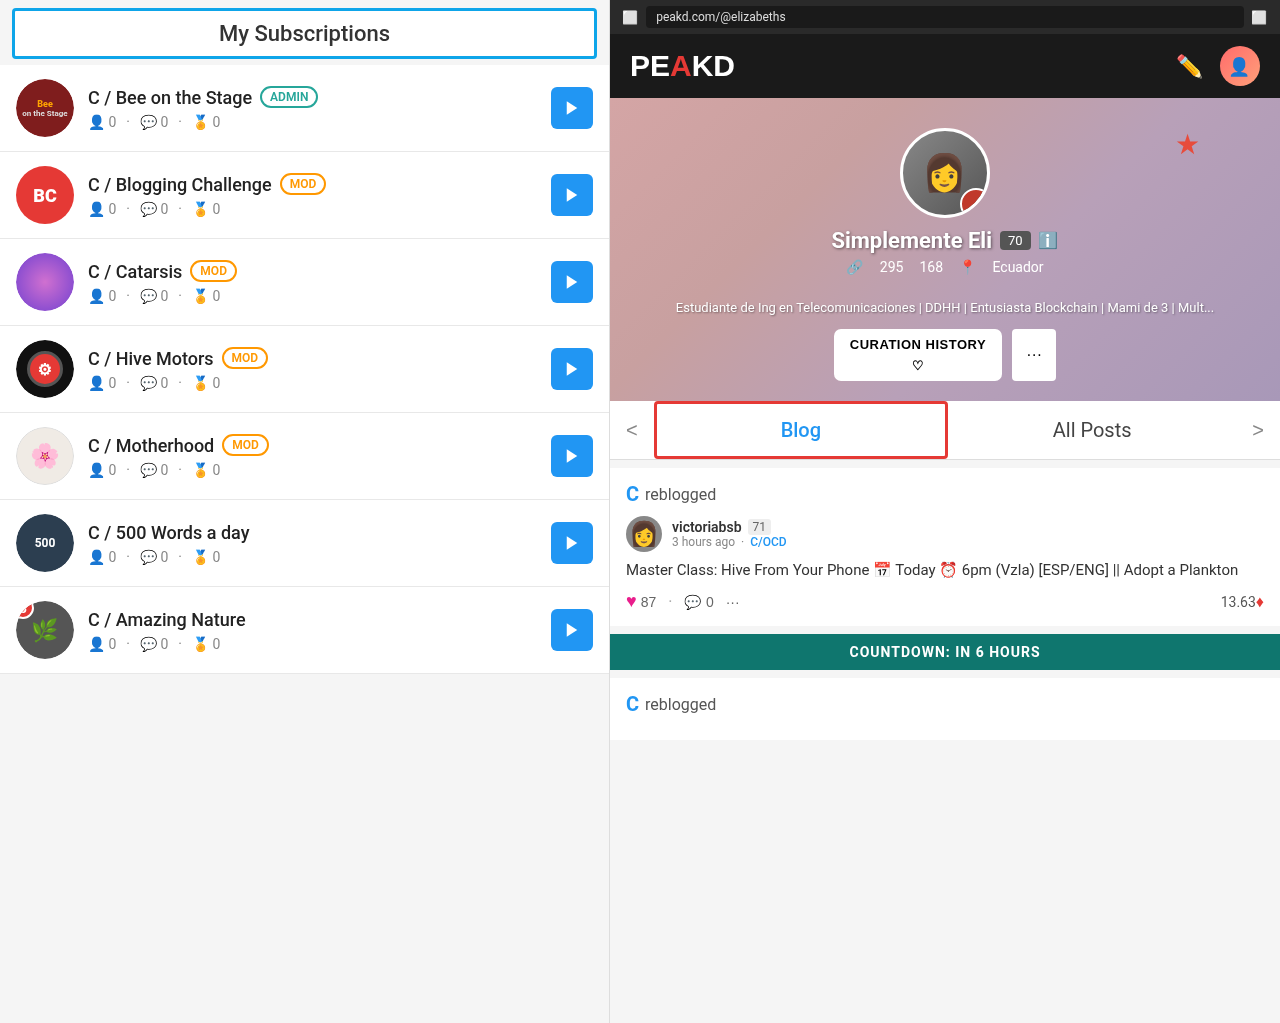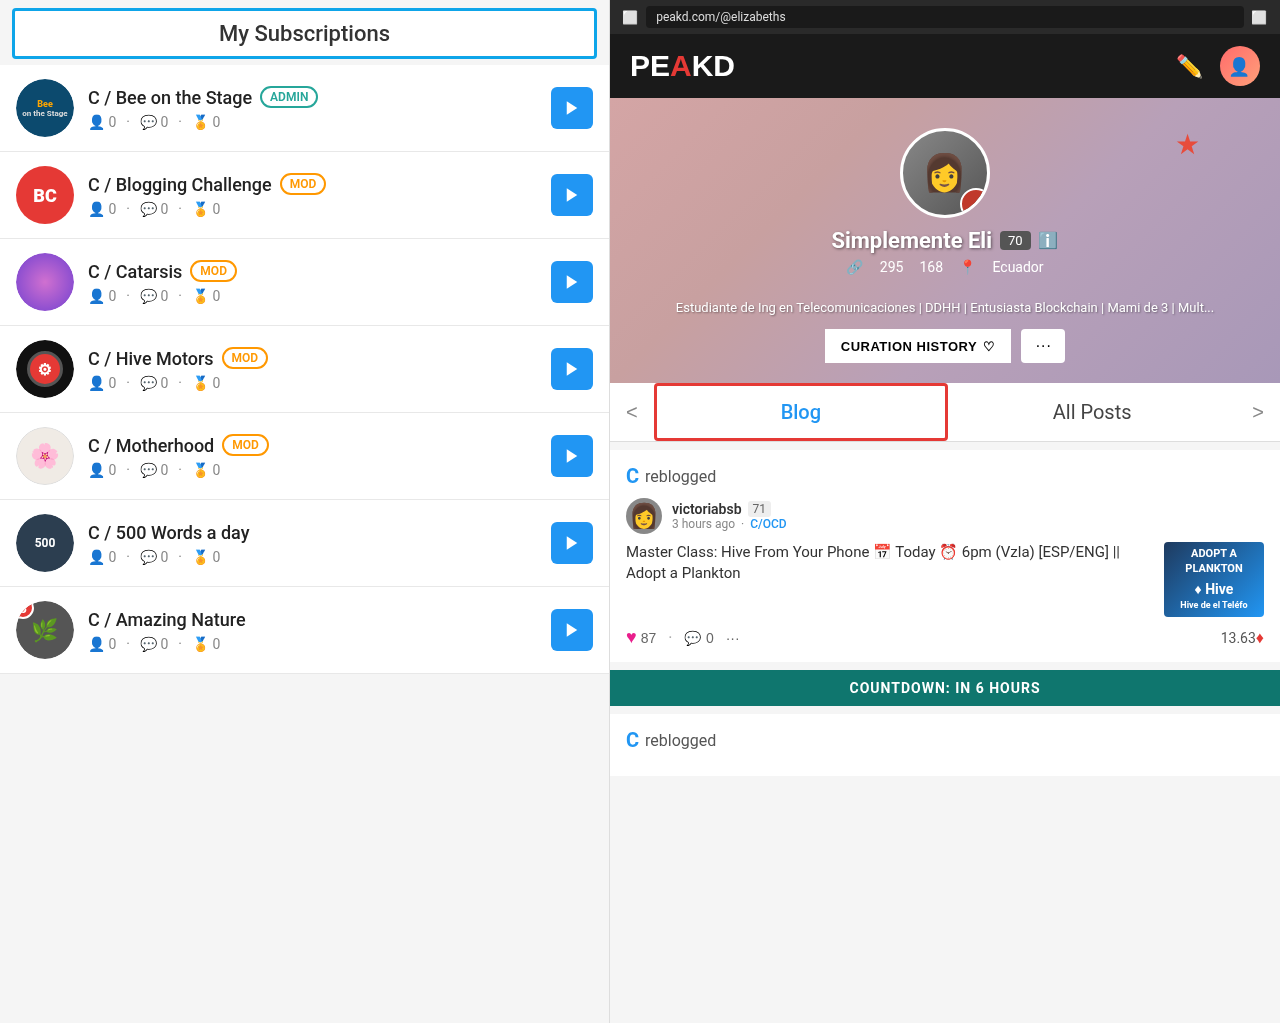--- a/index.html
+++ b/index.html
@@ -268,29 +268,30 @@
 
     .profile-actions {
       display: flex;
       gap: 10px;
       margin-top: 14px;
     }
 
     .curation-btn {
       background: white;
       border: none;
-      border-radius: 0;
+      border-radius: 7px;
       padding: 8px 16px;
       font-size: 13px;
       font-weight: bold;
       cursor: pointer;
       display: flex;
       align-items: center;
       gap: 6px;
       letter-spacing: 0.5px;
+      flex-direction: column;
     }
 
     .more-btn {
       background: white;
       border: none;
       border-radius: 4px;
       padding: 8px 14px;
       font-size: 16px;
       cursor: pointer;
     }
@@ -505,21 +506,21 @@
 </head>
 <body>
 
 <div class="left-panel">
   <div class="subscriptions-header">My Subscriptions</div>
 
   <div class="community-list">
 
   <div class="community-item">
       <div class="community-avatar" style="width:58px; height:58px; border-radius:50%; overflow:hidden; flex-shrink:0;">
-        <div style="background:#0c4a6e; width:100%; height:100%; display:flex; align-items:center; justify-content:center; border-radius:50%; font-size:10px; font-weight:bold; color:orange; flex-direction:column;">
+        <div style="background:#7f1d1d; width:100%; height:100%; display:flex; align-items:center; justify-content:center; border-radius:50%; font-size:10px; font-weight:bold; color:orange; flex-direction:column;">
         <span style="font-size:9px; color:orange; font-weight:800;">Bee</span>
         <span style="font-size:8px; color:#ddd;">on the Stage</span>
       </div>
       </div>
       <div class="community-info">
         <div class="community-name-row">
           <span class="community-name">C / Bee on the Stage</span>
           <span class="badge badge-admin">ADMIN</span>
         </div>
         <div class="community-stats">
@@ -827,27 +828,20 @@
           <div class="post-meta">
             <span>3 hours ago</span>
             &nbsp;·&nbsp;
             <span class="post-community">C/OCD</span>
           </div>
         </div>
       </div>
 
       <div class="post-content">
         <div class="post-text">Master Class: Hive From Your Phone 📅 Today ⏰ 6pm (Vzla) [ESP/ENG] || Adopt a Plankton</div>
-        <div class="post-thumbnail">
-          <div style="padding:6px; font-size:9px; font-weight:bold; line-height:1.3; text-align:center;">
-            <div style="font-size:11px; margin-bottom:4px;">ADOPT A PLANKTON</div>
-            <div style="font-size:14px; font-weight:700;">♦ Hive</div>
-            <div style="font-size:9px; margin-top:2px;">Hive de el Teléfo</div>
-          </div>
-        </div>
       </div>
 
       <div class="post-actions">
         <button class="action-btn">
           <span class="heart-icon">♥</span>
           <span>87</span>
         </button>
         <span style="color:#aaa;">·</span>
         <button class="action-btn">
           <span>💬</span>

